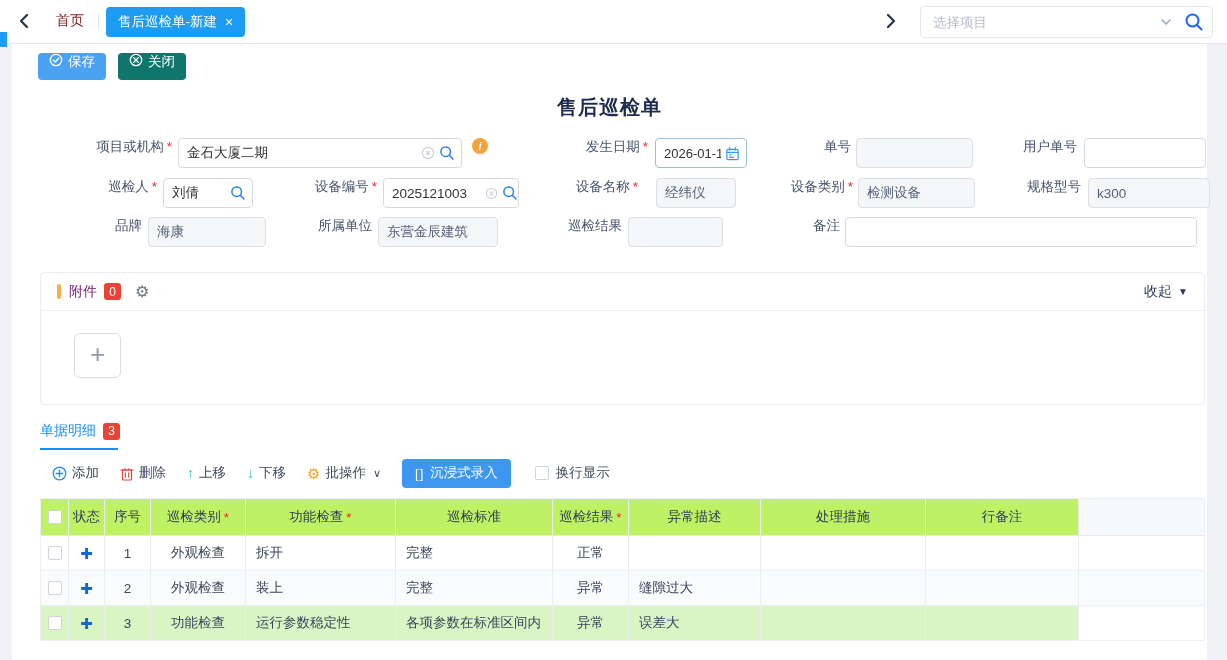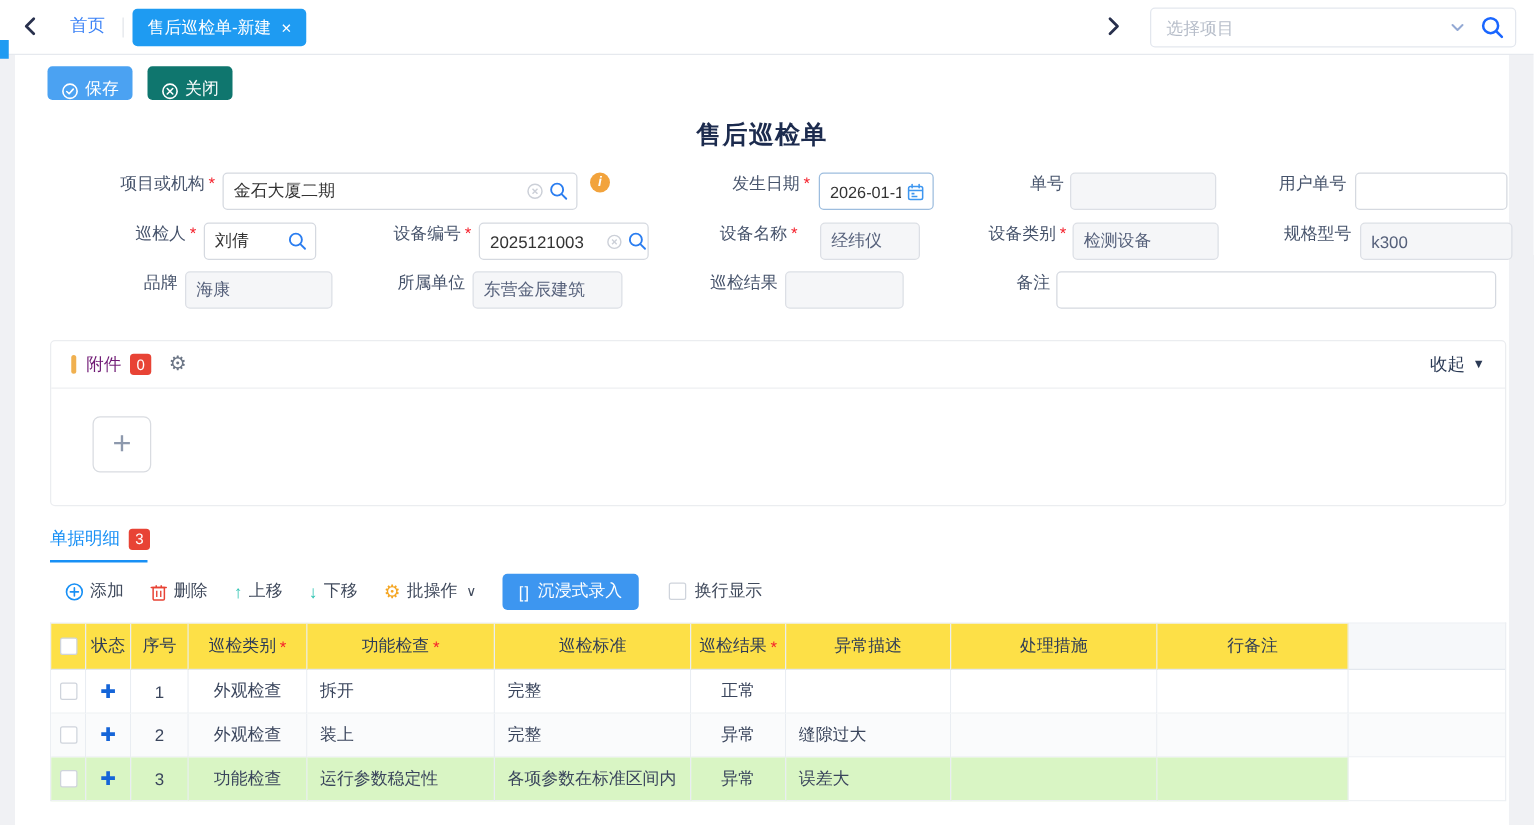--- a/index.html
+++ b/index.html
@@ -3,37 +3,37 @@
 <meta charset="utf-8">
 <style>
   *{box-sizing:border-box;margin:0;padding:0}
   body{width:1227px;height:660px;overflow:hidden;position:relative;
        font-family:"Liberation Sans","DejaVu Sans",sans-serif;background:#fff;color:#3f4a5f}
   
   .tabbar{position:absolute;top:0;left:0;width:1227px;height:44px;background:#fff;
           border-bottom:1px solid #e6e9ee;z-index:4}
   .chev{position:absolute;top:13px;cursor:pointer}
   .chev.back{left:19px}.chev.fwd{left:886px}
-  .home-tab{position:absolute;left:56px;top:12px;font-size:14px;color:#3b82f6;cursor:pointer}
+  .home-tab{position:absolute;left:56px;top:12px;font-size:14px;color:#7f1d1d;cursor:pointer}
   .tab-sep{position:absolute;left:98px;top:14px;width:1px;height:16px;background:#e2e5ea}
   .active-tab{position:absolute;left:106px;top:7px;height:30px;background:#1e9bf2;border-radius:4px;
               display:flex;align-items:center;padding:0 12px;gap:8px;color:#fff;font-size:13.5px;cursor:pointer}
   .active-tab .x{font-size:14px;line-height:1}
   .blue-notch{position:absolute;left:0;top:32px;width:7px;height:15px;background:#1e9bf2;z-index:6}
   .proj-select{position:absolute;right:14px;top:6px;width:293px;height:32px;border:1px solid #e3e7ee;
                border-radius:4px;background:#fff;display:flex;align-items:center;padding:0 8px 0 12px}
   .proj-select input{flex:1;border:0;outline:none;font-size:13.5px;color:#3f4a5f;background:transparent;min-width:0}
   .proj-select input::placeholder{color:#b6bdc9}
   
   .gutter{position:absolute;top:44px;height:616px;background:#f0f1f4}
   .gutter-l{left:0;width:12px}.gutter-r{left:1207px;width:20px}
   .panel{position:absolute;left:12px;top:44px;width:1195px;height:616px;background:#fff}
   
   .btn{position:absolute;top:9px;height:27px;border:none;border-radius:4px;color:#fff;font-size:13.5px;
-       display:flex;align-items:flex-end;gap:5px;padding:0 11px;cursor:pointer;
+       display:flex;align-items:flex-start;gap:5px;padding:0 11px;cursor:pointer;
        font-family:"Liberation Sans","DejaVu Sans",sans-serif}
   .btn-save{left:26px;background:#4ba2f2}
   .btn-close{left:106px;background:#0f766e}
   
   .pg-title{position:absolute;top:50px;left:0;width:100%;text-align:center;font-size:20px;
             font-weight:bold;color:#1c2b4e;letter-spacing:1px}
   
   .frow{position:absolute;left:0;width:1195px;display:flex;padding-left:48px}
   .frow.r1{top:94px}.frow.r2{top:134px}.frow.r3{top:173px}
   .flabel{font-size:13.5px;color:#46536b;text-align:right;flex:none;white-space:nowrap}
@@ -75,21 +75,21 @@
            font-family:"Liberation Sans","DejaVu Sans",sans-serif}
   .btn-imm .br{font-size:13px;letter-spacing:1px}
   .wrapchk{display:flex;align-items:center;gap:7px;font-size:13.5px;color:#404a5c;cursor:pointer}
   .cb{width:14px;height:14px;border:1px solid #cfd4dc;border-radius:2px;background:#fff;flex:none;cursor:pointer}
   
   .tbl{position:absolute;left:28px;top:454px;width:1165px;border:1px solid #eceff3;border-bottom:none}
   .trow{display:grid;grid-template-columns:28px 36px 46px 95px 150px 157px 76px 132px 165px 153px 1fr;height:35px}
   .trow.thead{height:37px}
   .tc{display:flex;align-items:center;justify-content:center;border-right:1px solid #e9edf2;
       border-bottom:1px solid #eef1f4;font-size:13.5px;color:#3a455c;overflow:hidden;white-space:nowrap;background:#fff}
-  .thead .tc{background:#fde047;color:#2f3c55;border-bottom:1px solid #e3e8ee}
+  .thead .tc{background:#bef264;color:#2f3c55;border-bottom:1px solid #e3e8ee}
   .thead .c-fill{background:#f6f8fa}
   .tc.al{justify-content:flex-start;padding-left:10px}
   .tc.c-fill{border-right:none}
   .r-alt .tc{background:#fafbfc}
   .hl .tc{background:#d9f5c4}
   .hl .tc.c-fill{background:#fff}
   .plus-st{color:#1565d8;font-size:15px;font-weight:bold;line-height:1}
   svg{display:block}
 </style>
 </head>

